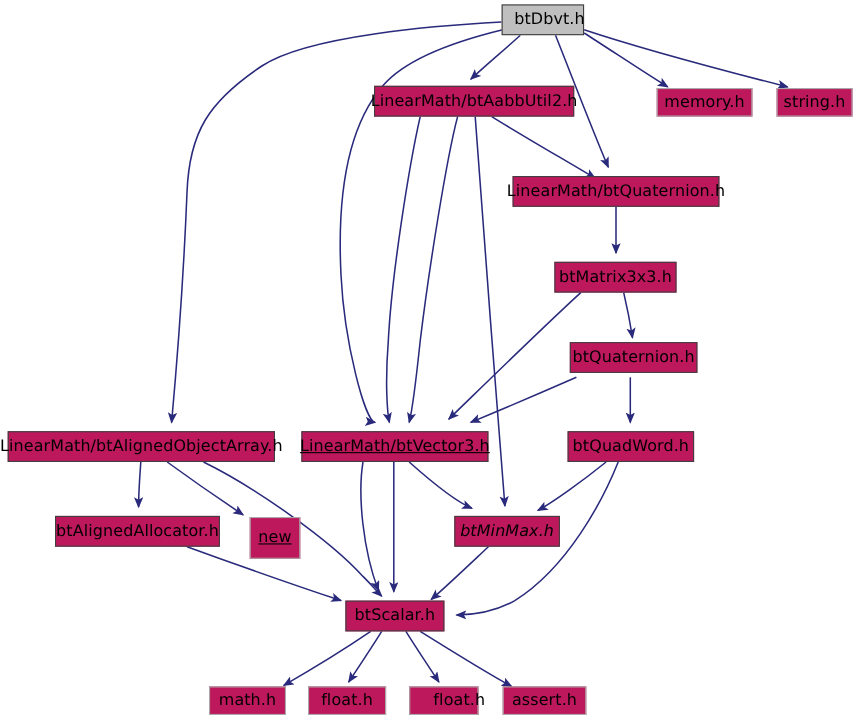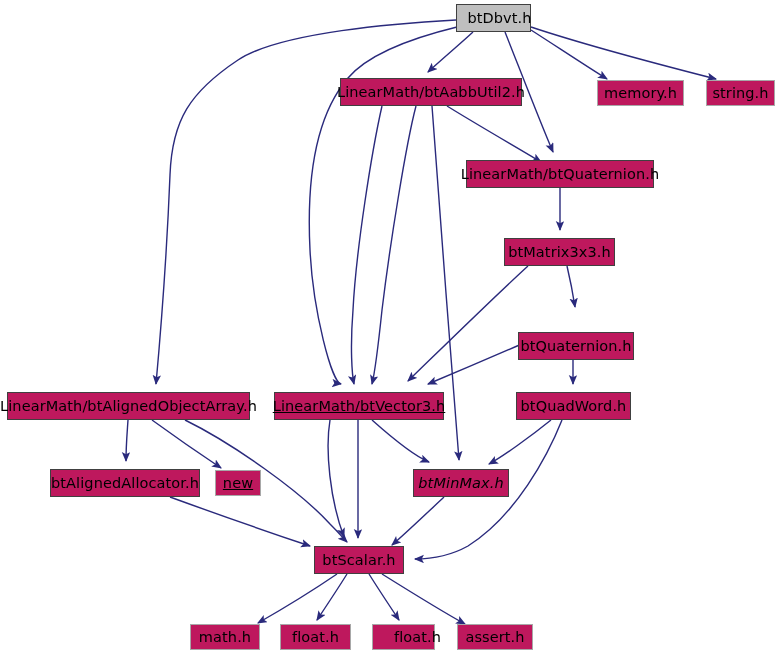--- a/index.html
+++ b/index.html
@@ -102,36 +102,36 @@
       </div>
       <div class="graph-node external" style="left: 706px; top: 80px; width: 69px; height: 26px;">
         <span class="node-label">string.h</span>
       </div>
       <div class="graph-node internal" style="left: 466px; top: 160px; width: 188px; height: 28px;">
         <span class="node-label">LinearMath/btQuaternion.h</span>
       </div>
       <div class="graph-node internal" style="left: 504px; top: 238px; width: 111px; height: 28px;">
         <span class="node-label">btMatrix3x3.h</span>
       </div>
-      <div class="graph-node internal" style="left: 518px; top: 332px; width: 116px; height: 28px;">
+      <div class="graph-node internal" style="left: 518px; top: 311px; width: 116px; height: 28px;">
         <span class="node-label">btQuaternion.h</span>
       </div>
       <div class="graph-node internal" style="left: 7px; top: 392px; width: 243px; height: 28px;">
         <span class="node-label">LinearMath/btAlignedObjectArray.h</span>
       </div>
       <div class="graph-node internal" style="left: 274px; top: 392px; width: 170px; height: 28px; text-decoration: underline;">
         <span class="node-label">LinearMath/btVector3.h</span>
       </div>
       <div class="graph-node internal" style="left: 516px; top: 392px; width: 115px; height: 28px;">
         <span class="node-label">btQuadWord.h</span>
       </div>
       <div class="graph-node internal" style="left: 50px; top: 469px; width: 150px; height: 28px;">
         <span class="node-label">btAlignedAllocator.h</span>
       </div>
-      <div class="graph-node external" style="left: 215px; top: 470px; width: 46px; height: 26px; text-decoration: underline;">
+      <div class="graph-node external" style="left: 227px; top: 470px; width: 46px; height: 38px; text-decoration: underline;">
         <span class="node-label">new</span>
       </div>
       <div class="graph-node internal" style="left: 413px; top: 469px; width: 96px; height: 28px; font-style: italic;">
         <span class="node-label">btMinMax.h</span>
       </div>
       <div class="graph-node internal" style="left: 314px; top: 546px; width: 90px; height: 28px;">
         <span class="node-label">btScalar.h</span>
       </div>
       <div class="graph-node external" style="left: 190px; top: 624px; width: 70px; height: 26px;">
         <span class="node-label">math.h</span>

